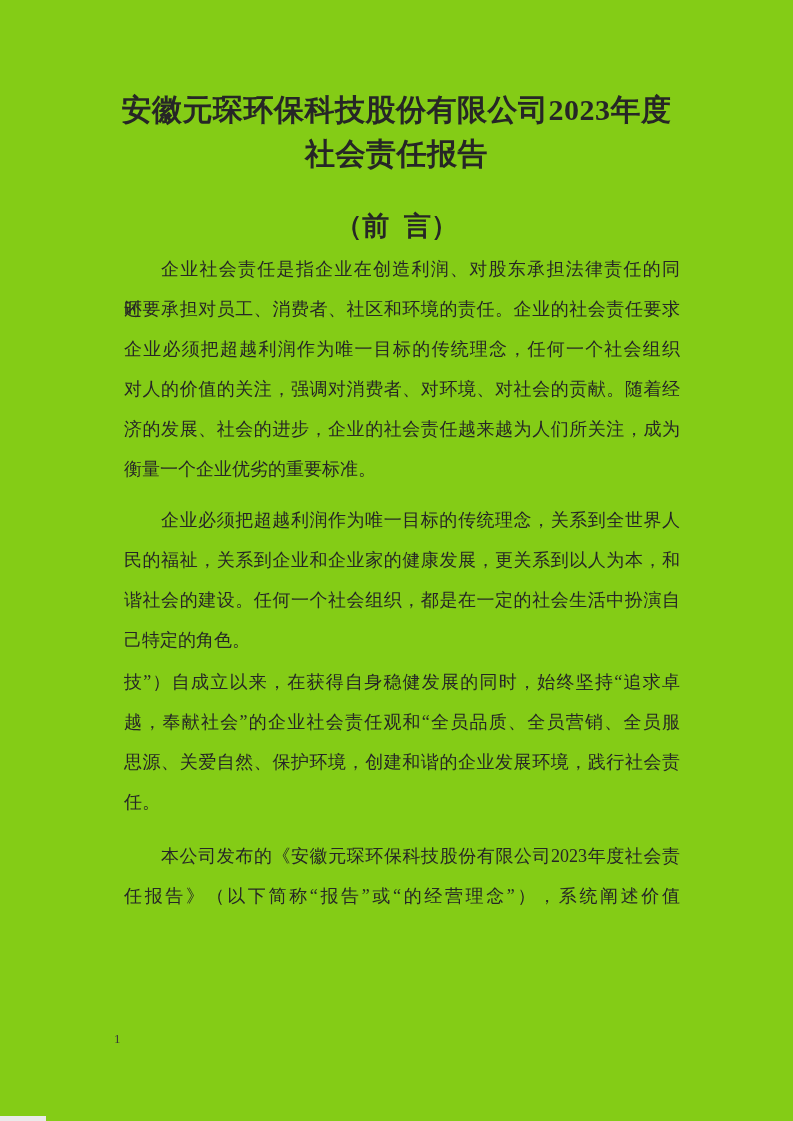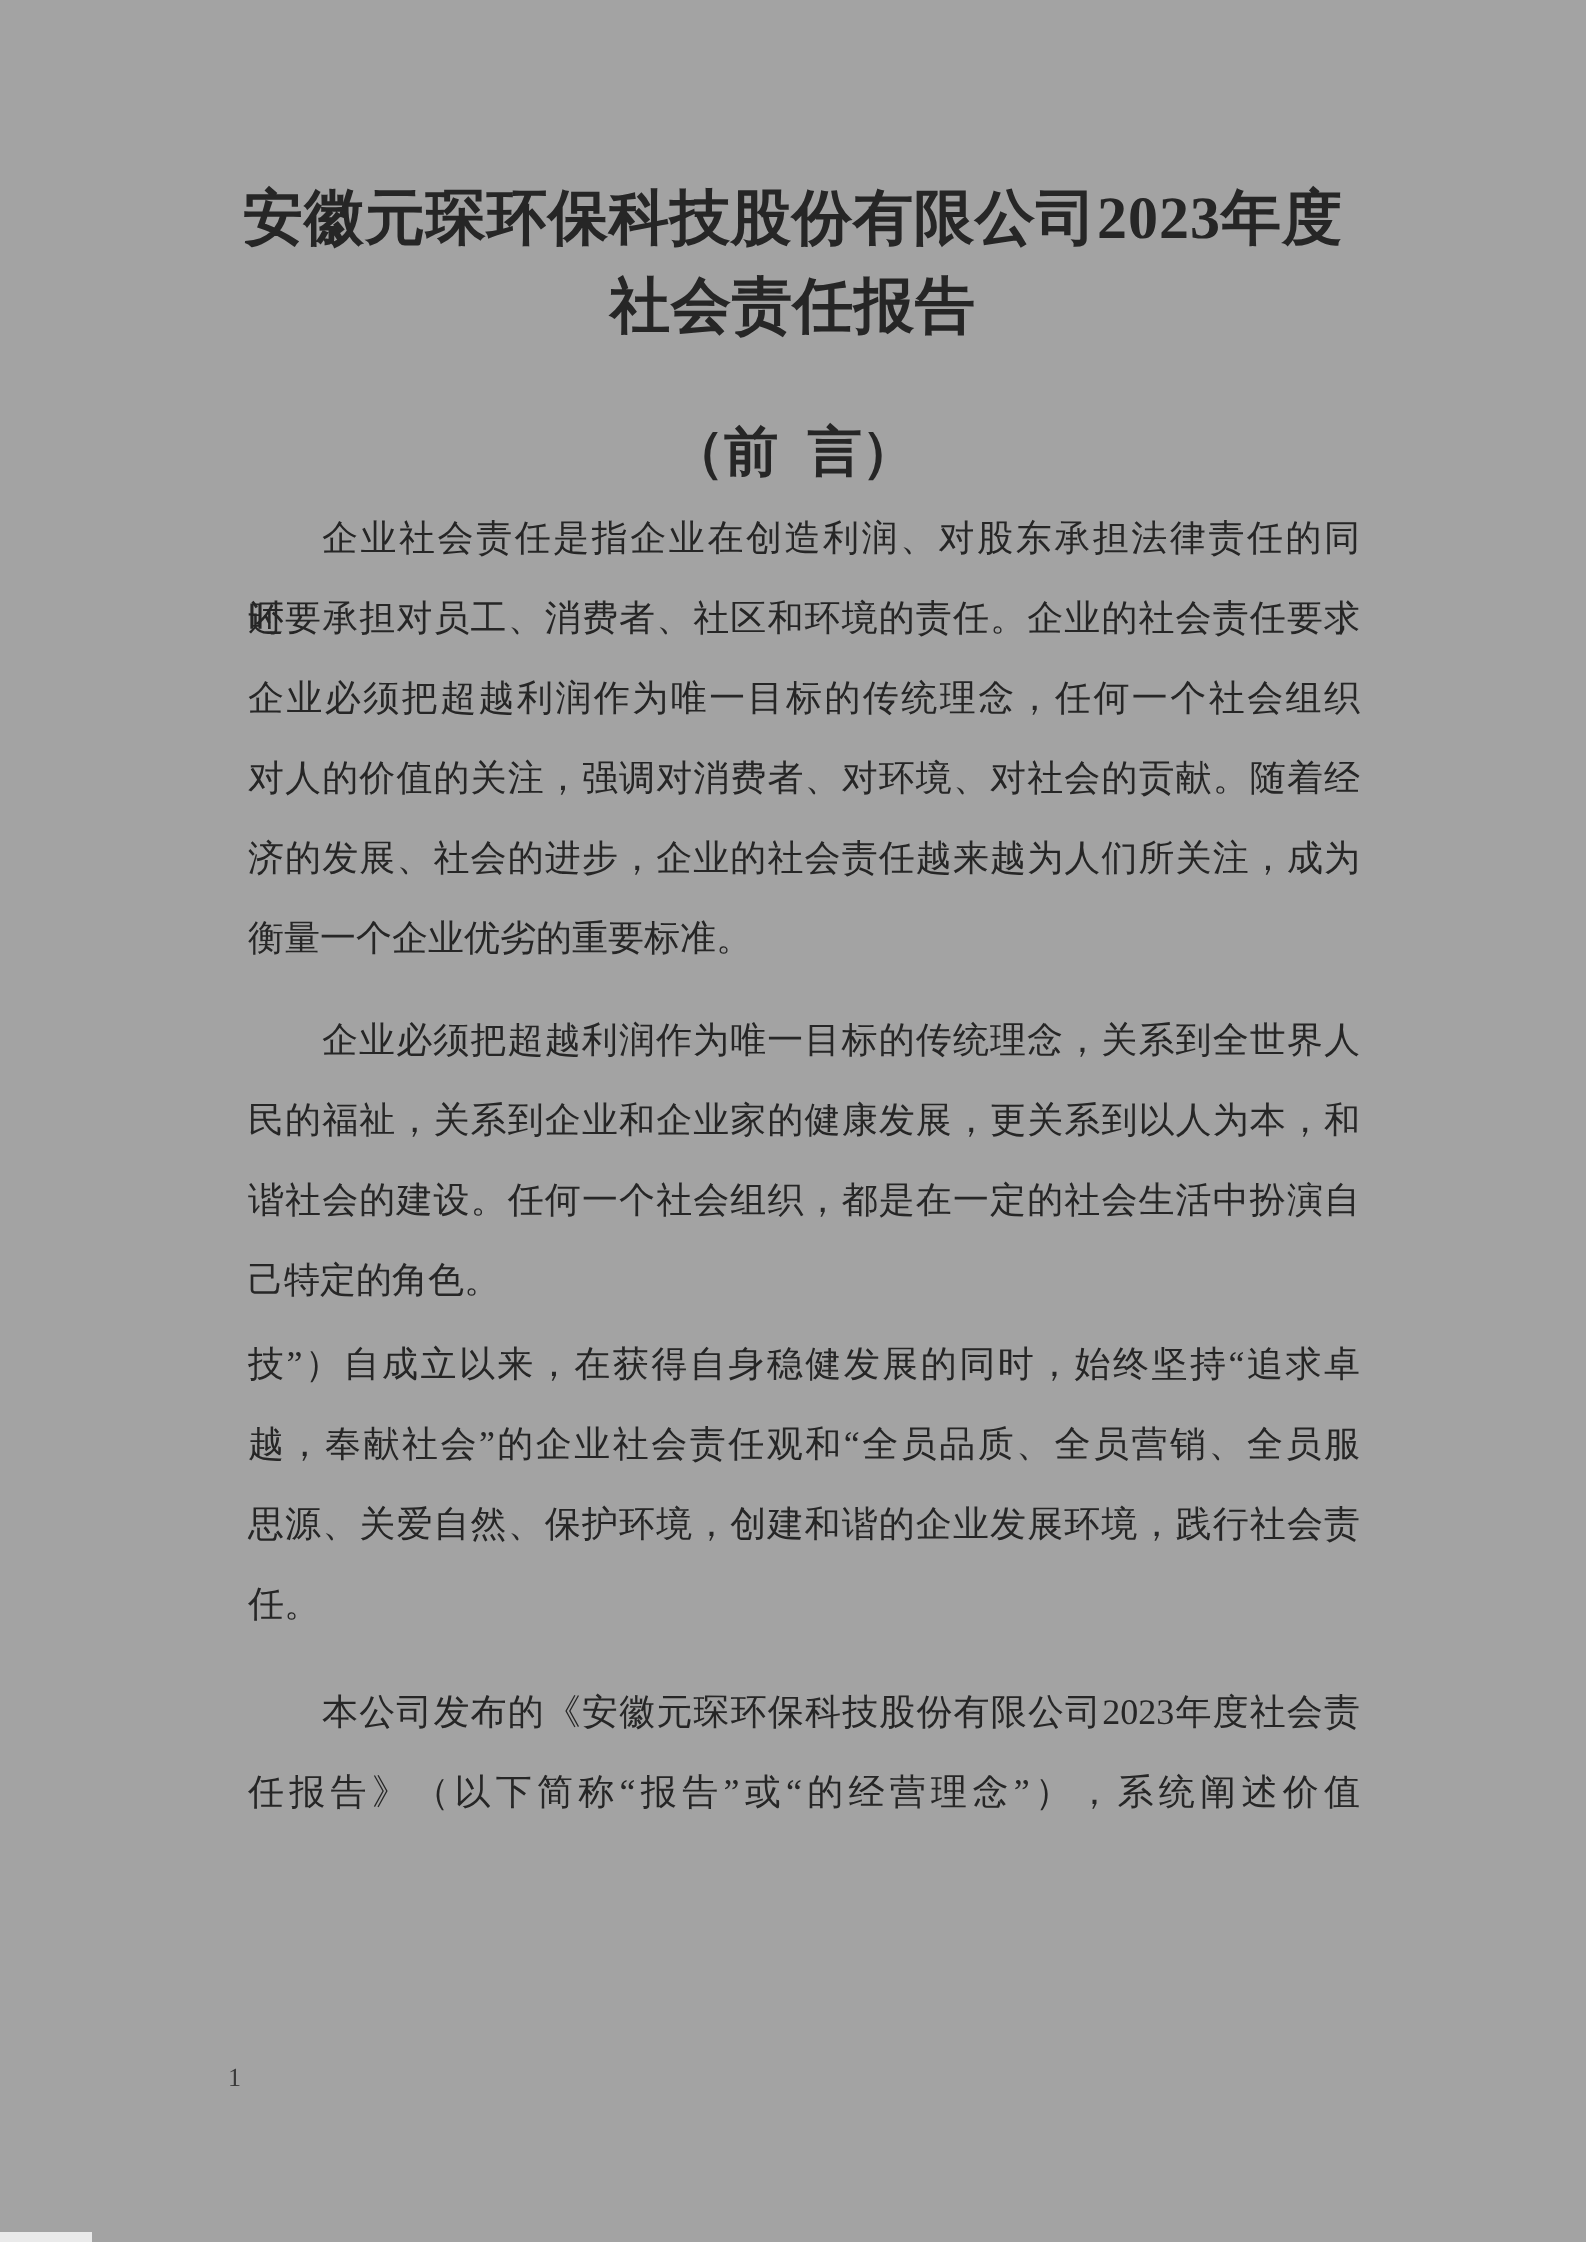--- a/index.html
+++ b/index.html
@@ -4,21 +4,21 @@
 <style>
   html, body {
     margin: 0;
     padding: 0;
     background: #ffffff;
   }
   .page {
     position: relative;
     width: 793px;
     height: 1121px;
-    background: #a3a3a3;
+    background: #84cc16;
     overflow: hidden;
     font-family: "Liberation Serif", "DejaVu Serif", serif;
     color: #262626;
   }
   
   .title-block {
     margin-top: 88px;
     text-align: center;
     font-weight: bold;
     font-size: 30px;

